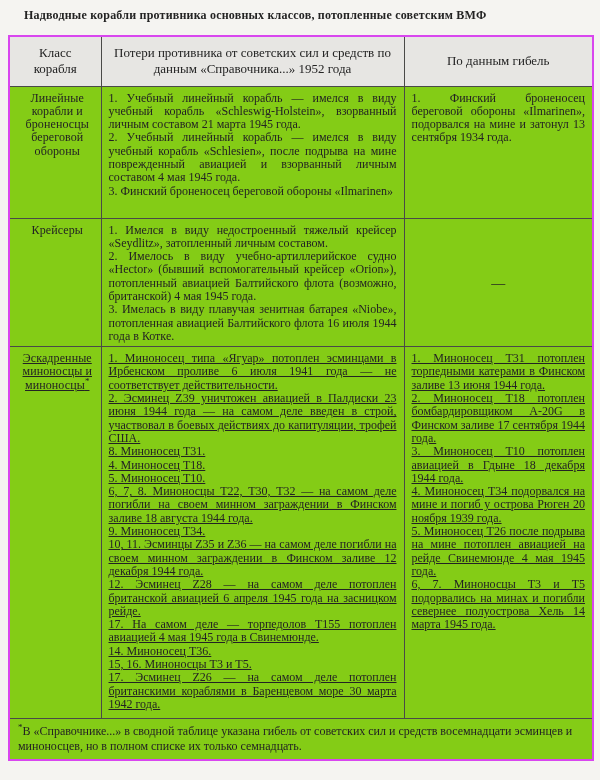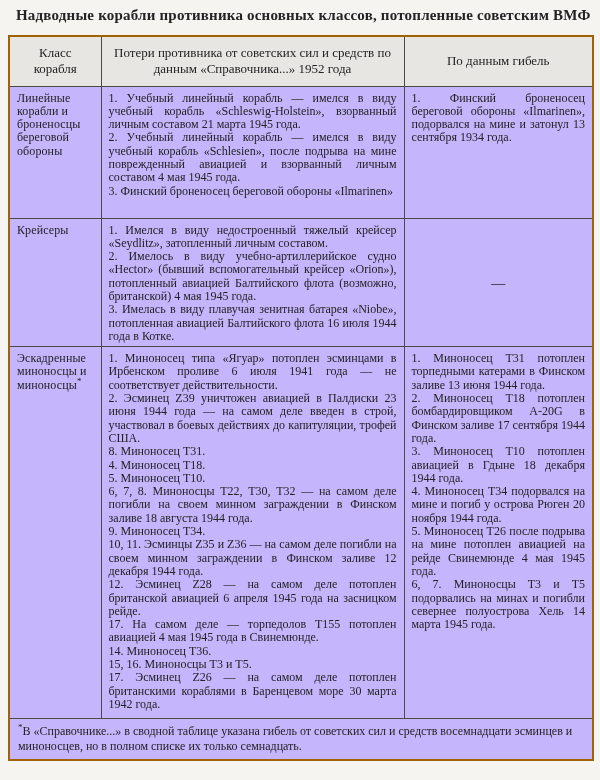--- a/index.html
+++ b/index.html
@@ -8,33 +8,33 @@
     width: 600px;
     height: 780px;
     overflow: hidden;
     background: #f5f4f1;
     font-family: "Liberation Serif", "DejaVu Serif", serif;
     color: #232323;
   }
   .page { width: 600px; height: 780px; }
   .title {
     font-weight: bold;
-    font-size: 15px;
+    font-size: 12px;
     line-height: 18px;
-    margin: 6px 8px 11px 16px;
+    margin: 6px 8px 11px 24px;
     letter-spacing: 0.2px;
     text-align: left;
   }
   table.losses-table {
     border-collapse: collapse;
     margin: 0 8px;
     width: 584px;
     table-layout: fixed;
-    background: #c4b5fd;
-    border: 2px solid #a16207;
+    background: #84cc16;
+    border: 2px solid #d946ef;
   }
   col.c1 { width: 92px; }
   col.c2 { width: 303px; }
   col.c3 { width: 189px; }
   th, td {
     border: 1px solid #4a4a48;
     vertical-align: top;
     box-sizing: border-box;
   }
   thead tr { height: 50px; }
@@ -48,23 +48,23 @@
     padding: 4px 6px;
   }
   tbody td {
     font-size: 12px;
     line-height: 13.3px;
     padding: 5px 7px 3px 7px;
     text-align: justify;
   }
   tbody tr:nth-child(1) { height: 132px; }
   tbody tr:nth-child(2) { height: 127px; }
-  tbody tr:nth-child(3) { height: 372px; }
+  tbody tr:nth-child(3) { height: 372px; text-decoration: underline; }
   td.class-cell {
-    text-align: left;
+    text-align: center;
     padding-right: 3px;
     letter-spacing: 0.1px;
   }
   td.author-centered {
     text-align: center;
     vertical-align: middle;
     font-size: 14px;
   }
   .item { margin: 0; }
   sup { font-size: 9px; line-height: 0; }
@@ -134,21 +134,21 @@
             <div class="item">12. Эсминец Z28 — на самом деле потоплен британской авиацией 6 апреля 1945 года на засницком рейде.</div>
             <div class="item">17. На самом деле — торпедолов Т155 потоплен авиацией 4 мая 1945 года в Свинемюнде.</div>
             <div class="item">14. Миноносец Т36.</div>
             <div class="item">15, 16. Миноносцы Т3 и Т5.</div>
             <div class="item">17. Эсминец Z26 — на самом деле потоплен британскими кораблями в Баренцевом море 30 марта 1942 года.</div>
           </td>
           <td class="author-cell">
             <div class="item">1. Миноносец Т31 потоплен торпедными катерами в Финском заливе 13 июня 1944 года.</div>
             <div class="item">2. Миноносец Т18 потоплен бомбардировщиком А-20G в Финском заливе 17 сентября 1944 года.</div>
             <div class="item">3. Миноносец Т10 потоплен авиацией в Гдыне 18 декабря 1944 года.</div>
-            <div class="item">4. Миноносец Т34 подорвался на мине и погиб у острова Рюген 20 ноября 1944 года.</div>
+            <div class="item">4. Миноносец Т34 подорвался на мине и погиб у острова Рюген 20 ноября 1939 года.</div>
             <div class="item">5. Миноносец Т26 после подрыва на мине потоплен авиацией на рейде Свинемюнде 4 мая 1945 года.</div>
             <div class="item">6, 7. Миноносцы Т3 и Т5 подорвались на минах и погибли севернее полуострова Хель 14 марта 1945 года.</div>
           </td>
         </tr>
       </tbody>
     <tfoot>
       <tr>
         <td colspan="3" class="footnote"><sup>*</sup><span>В «Справочнике...» в сводной таблице указана гибель от советских сил и средств восемнадцати эсминцев и миноносцев, но в полном списке их только семнадцать.</span></td>
       </tr>
     </tfoot>

